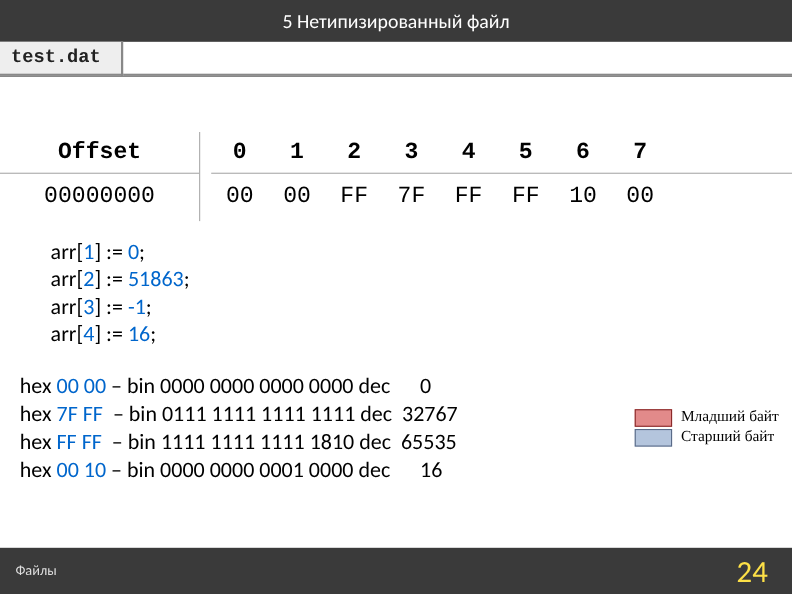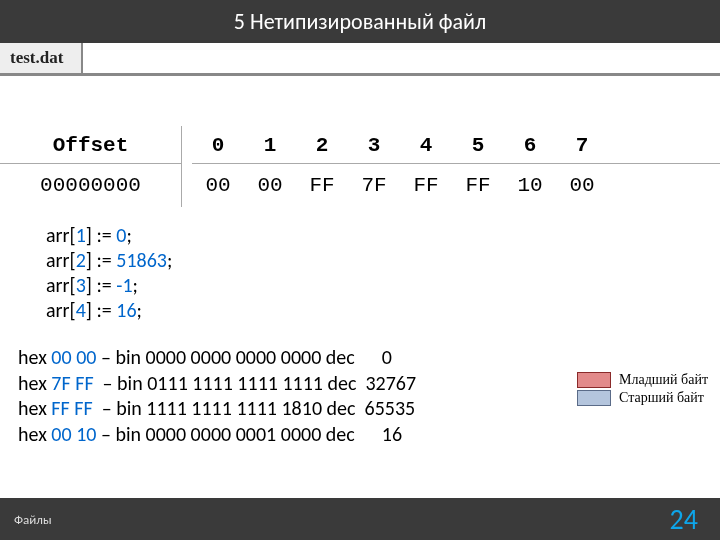--- a/index.html
+++ b/index.html
@@ -9,33 +9,33 @@
       font-family: Calibri, Arial, sans-serif;
       background: #ffffff;
       position: relative;
       overflow: hidden;
     }
     .title-bar {
       background: #3a3a3a;
       color: #ffffff;
       text-align: center;
       padding: 8px 0;
-      font-size: 22px;
+      font-size: 18px;
       font-weight: normal;
     }
     .file-header {
       display: flex;
       border-bottom: 1px solid #888;
     }
     .file-tab {
       background: #eeeeee;
       border-right: 2px solid #888;
       border-bottom: 2px solid #888;
       padding: 5px 18px 5px 10px;
-      font-family: Liberation Serif, serif;
+      font-family: Liberation Mono, monospace;
       font-size: 17px;
       font-weight: bold;
       color: #222;
     }
     .file-rest {
       flex: 1;
       border-bottom: 2px solid #888;
     }
     .hex-table {
       display: flex;
@@ -117,21 +117,21 @@
       display: flex;
       align-items: center;
       justify-content: space-between;
       padding: 0 22px 0 14px;
     }
     .footer-left {
       color: #dddddd;
       font-size: 13px;
     }
     .footer-right {
-      color: #0ea5e9;
+      color: #fde047;
       font-size: 28px;
       font-weight: normal;
       text-align: right;
     }
   </style>
 </head>
 <body>
 
 <div class="title-bar">5 Нетипизированный файл</div>
 

